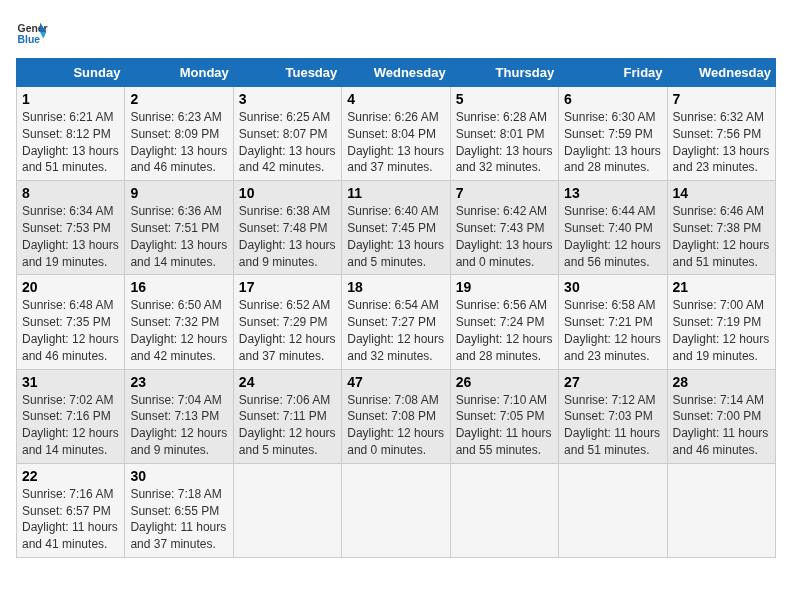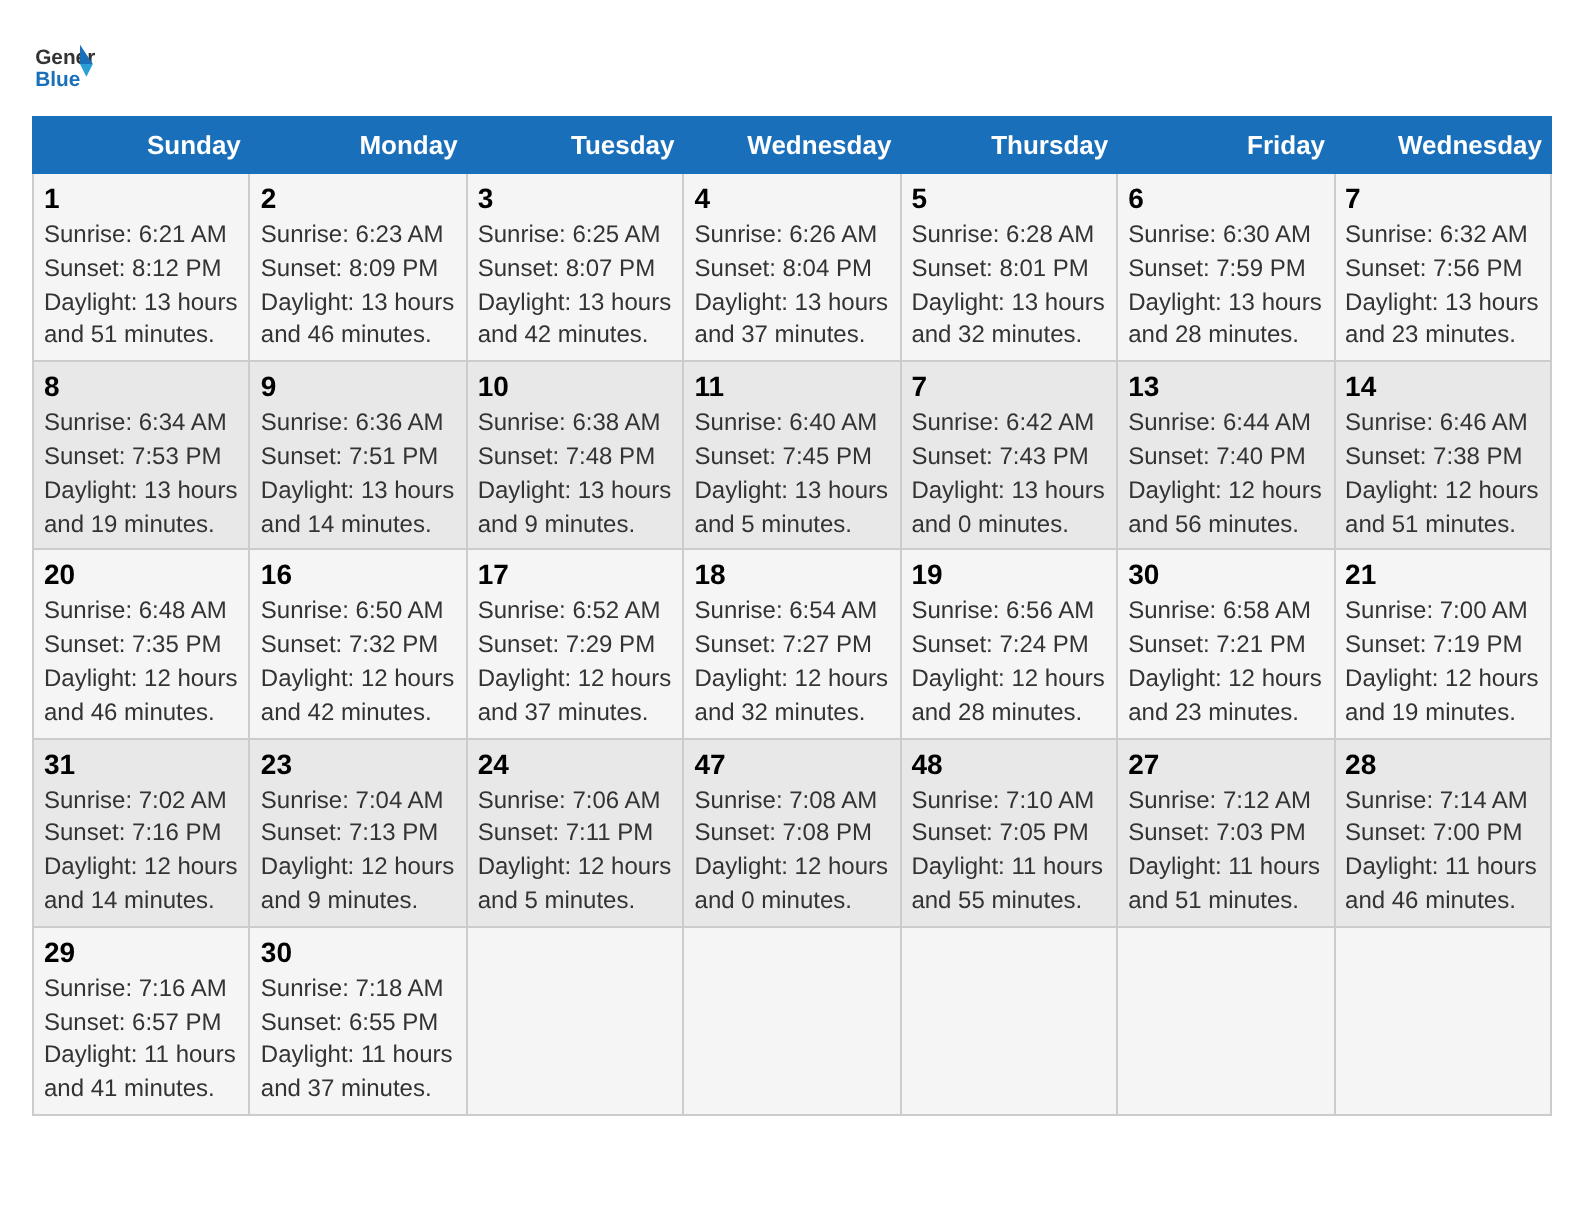--- a/index.html
+++ b/index.html
@@ -135,26 +135,26 @@
         <td><span class="day-num">18</span><span class="day-info">Sunrise: 6:54 AM<br>Sunset: 7:27 PM<br>Daylight: 12 hours and 32 minutes.</span></td>
         <td><span class="day-num">19</span><span class="day-info">Sunrise: 6:56 AM<br>Sunset: 7:24 PM<br>Daylight: 12 hours and 28 minutes.</span></td>
         <td><span class="day-num">30</span><span class="day-info">Sunrise: 6:58 AM<br>Sunset: 7:21 PM<br>Daylight: 12 hours and 23 minutes.</span></td>
         <td><span class="day-num">21</span><span class="day-info">Sunrise: 7:00 AM<br>Sunset: 7:19 PM<br>Daylight: 12 hours and 19 minutes.</span></td>
       </tr>
       <tr>
         <td><span class="day-num">31</span><span class="day-info">Sunrise: 7:02 AM<br>Sunset: 7:16 PM<br>Daylight: 12 hours and 14 minutes.</span></td>
         <td><span class="day-num">23</span><span class="day-info">Sunrise: 7:04 AM<br>Sunset: 7:13 PM<br>Daylight: 12 hours and 9 minutes.</span></td>
         <td><span class="day-num">24</span><span class="day-info">Sunrise: 7:06 AM<br>Sunset: 7:11 PM<br>Daylight: 12 hours and 5 minutes.</span></td>
         <td><span class="day-num">47</span><span class="day-info">Sunrise: 7:08 AM<br>Sunset: 7:08 PM<br>Daylight: 12 hours and 0 minutes.</span></td>
-        <td><span class="day-num">48</span><span class="day-info">Sunrise: 7:10 AM<br>Sunset: 7:05 PM<br>Daylight: 11 hours and 55 minutes.</span></td>
+        <td><span class="day-num">26</span><span class="day-info">Sunrise: 7:10 AM<br>Sunset: 7:05 PM<br>Daylight: 11 hours and 55 minutes.</span></td>
         <td><span class="day-num">27</span><span class="day-info">Sunrise: 7:12 AM<br>Sunset: 7:03 PM<br>Daylight: 11 hours and 51 minutes.</span></td>
         <td><span class="day-num">28</span><span class="day-info">Sunrise: 7:14 AM<br>Sunset: 7:00 PM<br>Daylight: 11 hours and 46 minutes.</span></td>
       </tr>
       <tr>
-        <td><span class="day-num">29</span><span class="day-info">Sunrise: 7:16 AM<br>Sunset: 6:57 PM<br>Daylight: 11 hours and 41 minutes.</span></td>
+        <td><span class="day-num">22</span><span class="day-info">Sunrise: 7:16 AM<br>Sunset: 6:57 PM<br>Daylight: 11 hours and 41 minutes.</span></td>
         <td><span class="day-num">30</span><span class="day-info">Sunrise: 7:18 AM<br>Sunset: 6:55 PM<br>Daylight: 11 hours and 37 minutes.</span></td>
         <td class="empty"></td>
         <td class="empty"></td>
         <td class="empty"></td>
         <td class="empty"></td>
         <td class="empty"></td>
       </tr>
     </tbody>
 </table>
 

